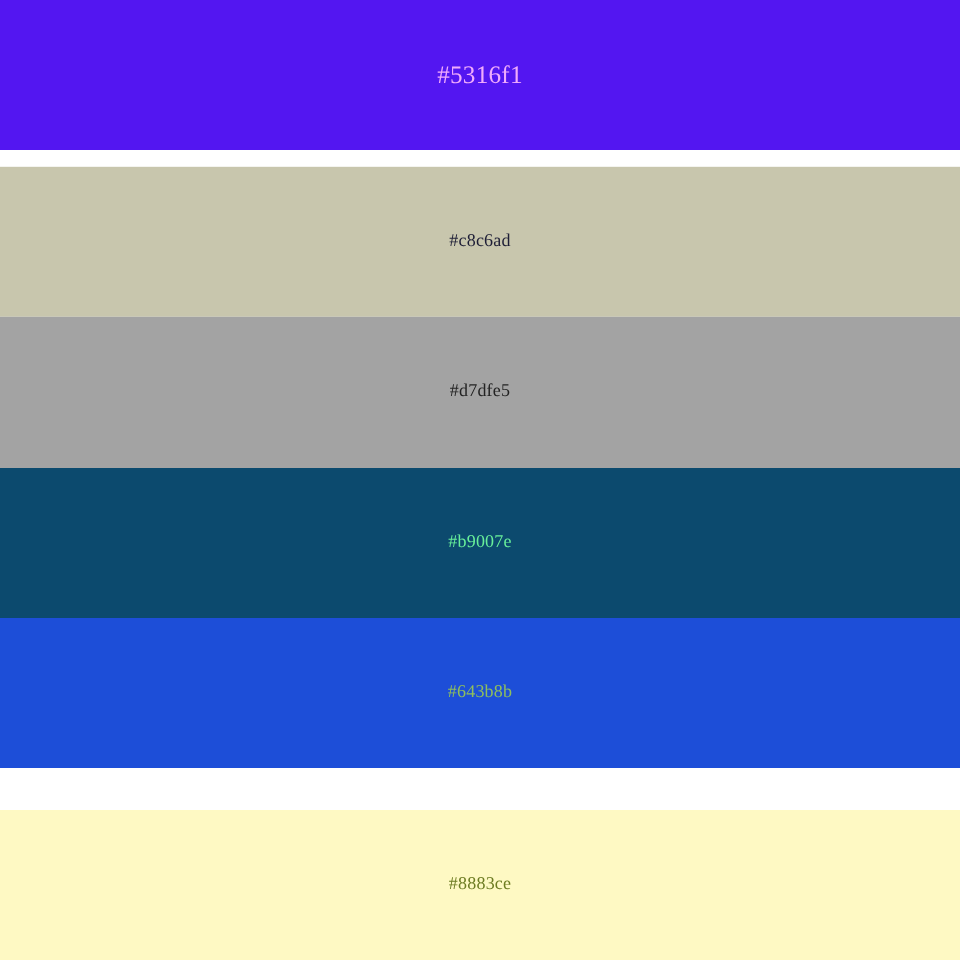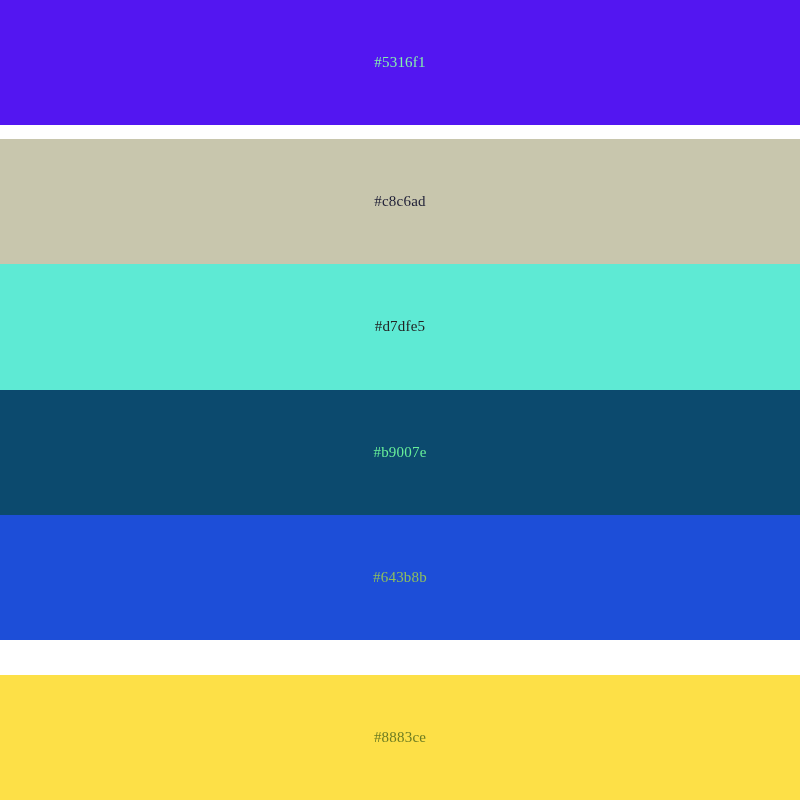--- a/index.html
+++ b/index.html
@@ -35,30 +35,30 @@
     -webkit-font-smoothing: antialiased;
     text-rendering: optimizeLegibility;
     user-select: text;
   }
 </style>
 </head>
 <body>
 
 <div id="swatch-stack">
     <div class="swatch-band" style="background-color: rgb(83, 22, 241);">
-      <span class="swatch-label" style="color: #86efac; font-size: 15px;">#5316f1</span>
+      <span class="swatch-label" style="color: #f0abfc; font-size: 21px;">#5316f1</span>
     </div>
     <div class="swatch-band" style="background-color: rgb(200, 198, 173); margin-top: 14px;">
       <span class="swatch-label" style="color: rgb(30, 30, 54); font-size: 15px;">#c8c6ad</span>
     </div>
-    <div class="swatch-band" style="background-color: #5eead4;">
+    <div class="swatch-band" style="background-color: #a3a3a3;">
       <span class="swatch-label" style="color: rgb(35, 35, 35); font-size: 15px;">#d7dfe5</span>
     </div>
     <div class="swatch-band" style="background-color: #0c4a6e;">
       <span class="swatch-label" style="color: rgb(104, 239, 154); font-size: 15px;">#b9007e</span>
     </div>
     <div class="swatch-band" style="background-color: #1d4ed8;">
       <span class="swatch-label" style="color: rgb(143, 191, 93); font-size: 15px;">#643b8b</span>
     </div>
-    <div class="swatch-band" style="background-color: #fde047; margin-top: 35px;">
+    <div class="swatch-band" style="background-color: #fef9c3; margin-top: 35px;">
       <span class="swatch-label" style="color: rgb(109, 124, 34); font-size: 15px;">#8883ce</span>
     </div>
   </div>
 
 </body></html>

